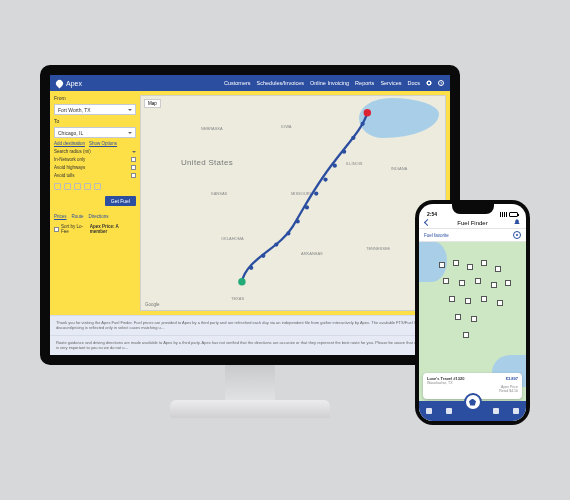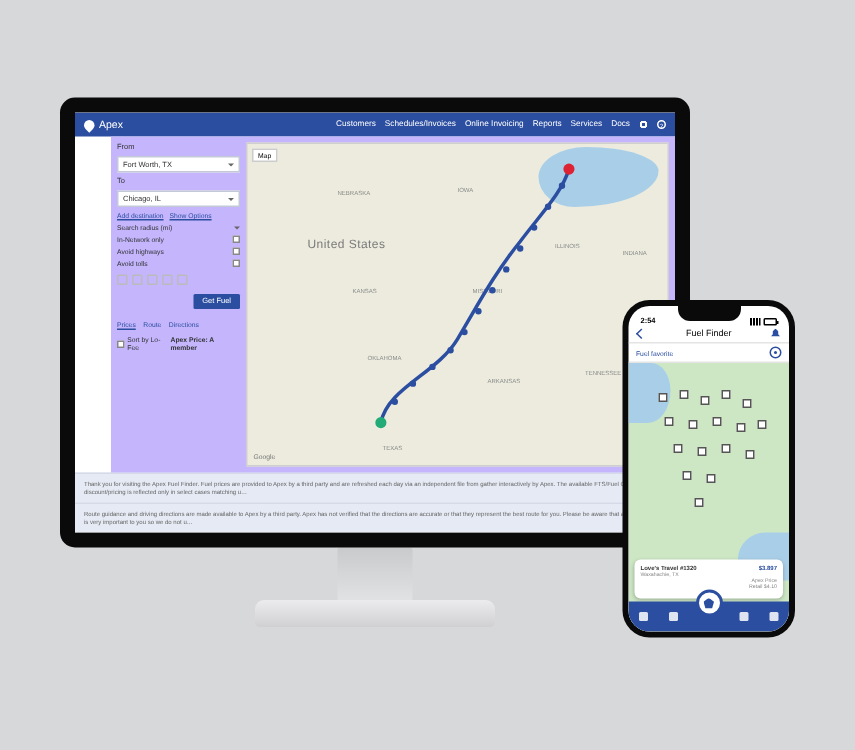--- a/index.html
+++ b/index.html
@@ -58,23 +58,22 @@
   .nav span { cursor:pointer; }
   .nav .ic { width:6px; height:6px; display:inline-block; }
   .ic-help { border:0.8px solid #fff; border-radius:50%; font-size:4px; text-align:center; line-height:5px; }
   .ic-gear {
     width:6px;height:6px;border-radius:50%;
     background:
       radial-gradient(circle,#2b4ea0 1.2px,#fff 1.3px 2.5px,#2b4ea0 2.6px);
   }
   
   .content {
-    flex:1; display:flex; background:#c4b5fd;
+    flex:1; display:flex; background:#fde047;
     position:relative;
-    margin-left:24px;
   }
   .sidebar {
     width: 90px;
     padding: 4px;
     display:flex; flex-direction:column; gap:3px;
     font-size:5px; color:#333;
   }
   .field-lbl { font-size:5px; color:#333; }
   .field {
     background:#fff; border:0.5px solid #c3c9d6;

